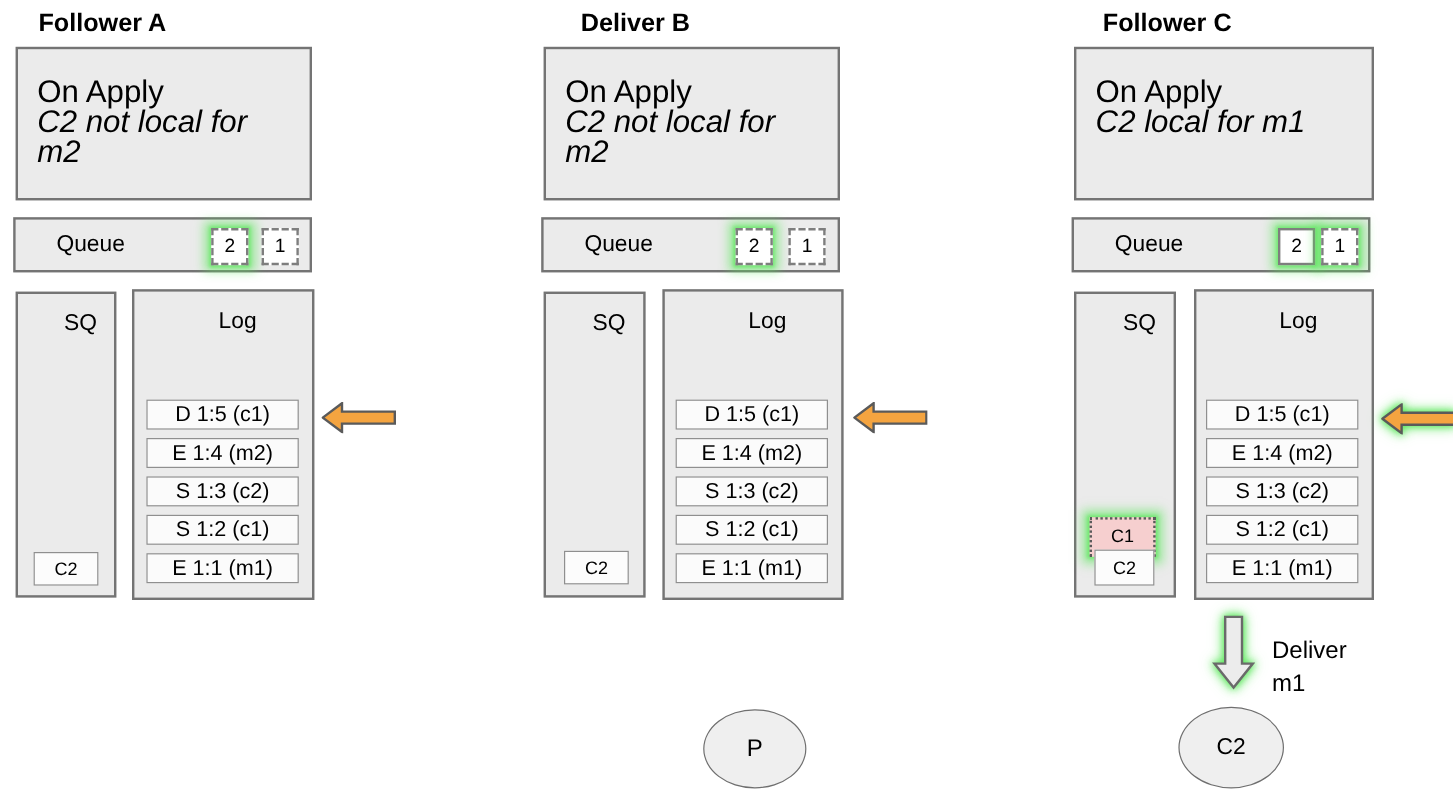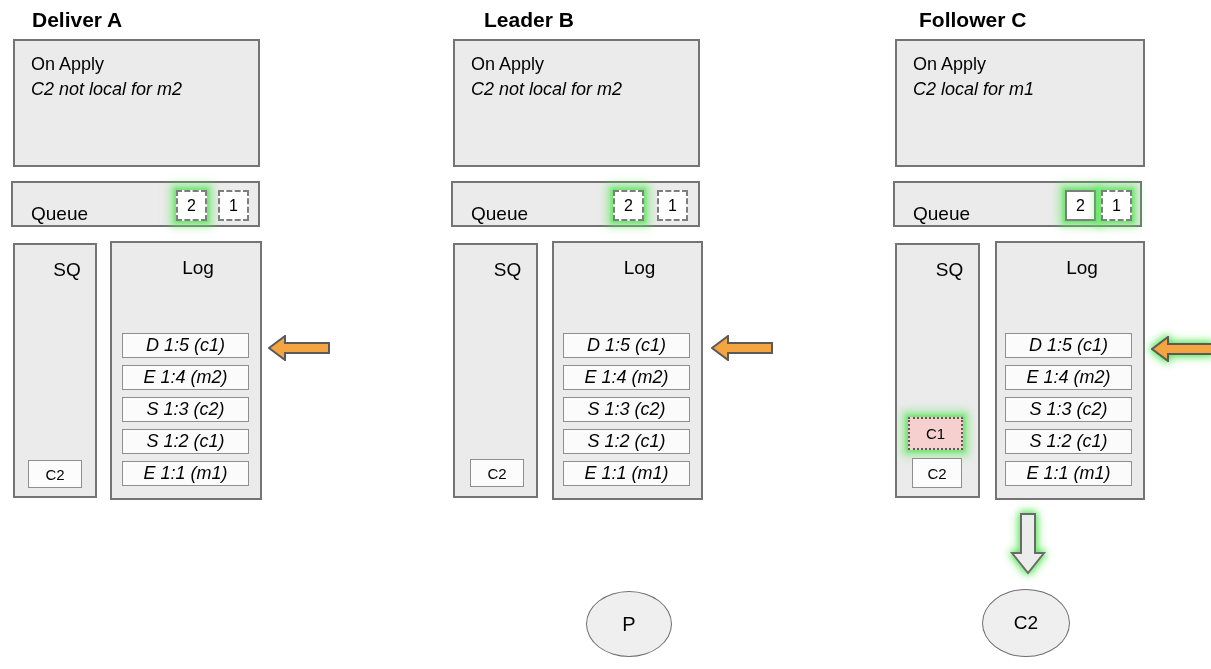--- a/index.html
+++ b/index.html
@@ -4,54 +4,54 @@
 <style>
   html,body{margin:0;padding:0;background:#ffffff;}
   .canvas{
     position:relative;width:1211px;height:669px;background:#ffffff;
     font-family:"Liberation Sans", sans-serif;color:#000;overflow:hidden;
   }
   .col-title{position:absolute;font-size:21px;font-weight:bold;white-space:nowrap;}
   .panel{
     position:absolute;background:#ebebeb;border:2px solid #747474;box-sizing:border-box;
   }
-  .onapply{padding:11px 16px;font-size:18px;line-height:25px;}
+  .onapply{padding:23px 16px;font-size:26px;line-height:25px;}
   .onapply .note{font-style:italic;}
-  .queue-panel{display:flex;align-items:flex-end;padding-left:18px;font-size:19px;}
+  .queue-panel{display:flex;align-items:center;padding-left:34px;font-size:19px;}
   .panel-label{text-align:center;margin-top:14px;font-size:19px;margin-left:24px;}
   .qslot{
     position:absolute;width:31px;height:31px;background:#ffffff;box-sizing:border-box;
     display:flex;align-items:center;justify-content:center;font-size:16px;
   }
   .qslot.dashed{border:2px dashed #7e7e7e;}
   .qslot.solid{border:2px solid #7e7e7e;}
   .glow{box-shadow:0 0 3px 2px #6fe86f, 0 0 8px 6px rgba(90,230,90,.55);}
   .logentry{
     position:absolute;width:127px;height:25px;background:#fbfbfb;border:1.5px solid #8f8f8f;
-    box-sizing:border-box;display:flex;align-items:center;justify-content:center;font-size:18px;font-style:italic;
+    box-sizing:border-box;display:flex;align-items:center;justify-content:center;font-size:18px;
   }
   .sqitem{
     position:absolute;background:#fcfcfc;border:1.5px solid #8f8f8f;box-sizing:border-box;
     display:flex;align-items:center;justify-content:center;font-size:15px;
   }
   .sqitem.down{background:#f6cfcf;border:2px dotted #5a5a5a;}
   .ellipse{
     position:absolute;background:#efefef;border:1.5px solid #6f6f6f;border-radius:50%;
     display:flex;align-items:center;justify-content:center;font-size:19px;
   }
   .arrow{position:absolute;}
   .glow-filter{filter:drop-shadow(0 0 3px #5ee85e) drop-shadow(0 0 5px rgba(94,232,94,.85));}
   .deliver{position:absolute;font-size:20px;line-height:28px;}
 </style>
 </head>
 <body>
 
 <div class="canvas">
 
-  <div class="col-title" style="left:32px;top:8px;">Deliver A</div>
+  <div class="col-title" style="left:32px;top:8px;">Follower A</div>
 
   <div class="panel onapply" style="left:13px;top:39px;width:247px;height:128px;">
     <div>On Apply</div>
     <div class="note">C2 not local for m2</div>
   </div>
 
   <div class="panel queue-panel" style="left:11px;top:181px;width:249px;height:46px;">
     <span>Queue</span>
   </div>
   <div class="qslot dashed glow" style="left:176px;top:190px;">2</div>
@@ -68,21 +68,21 @@
   <div class="logentry" style="left:122px;top:333px;">D 1:5 (c1)</div>
   <div class="logentry" style="left:122px;top:365px;">E 1:4 (m2)</div>
   <div class="logentry" style="left:122px;top:397px;">S 1:3 (c2)</div>
   <div class="logentry" style="left:122px;top:429px;">S 1:2 (c1)</div>
   <div class="logentry" style="left:122px;top:461px;">E 1:1 (m1)</div>
 
   <svg class="arrow" style="left:268px;top:335px;" width="62" height="26">
     <polygon points="1,13 17,1 17,8 61,8 61,18 17,18 17,25" fill="#f4a440" stroke="#5a5a5a" stroke-width="2"></polygon>
   </svg>
 
-  <div class="col-title" style="left:484px;top:8px;">Leader B</div>
+  <div class="col-title" style="left:484px;top:8px;">Deliver B</div>
 
   <div class="panel onapply" style="left:453px;top:39px;width:247px;height:128px;">
     <div>On Apply</div>
     <div class="note">C2 not local for m2</div>
   </div>
 
   <div class="panel queue-panel" style="left:451px;top:181px;width:249px;height:46px;">
     <span>Queue</span>
   </div>
   <div class="qslot dashed glow" style="left:613px;top:190px;">2</div>
@@ -117,35 +117,39 @@
 
   <div class="panel queue-panel" style="left:893px;top:181px;width:249px;height:46px;">
     <span>Queue</span>
   </div>
   <div class="qslot solid glow" style="left:1065px;top:190px;">2</div>
   <div class="qslot dashed glow" style="left:1101px;top:190px;">1</div>
 
   <div class="panel" style="left:895px;top:243px;width:85px;height:255px;">
     <div class="panel-label">SQ</div>
   </div>
-  <div class="sqitem down glow" style="left:908px;top:417px;width:55px;height:33px;">C1</div>
+  <div class="sqitem down glow" style="left:908px;top:431px;width:55px;height:33px;">C1</div>
   <div class="sqitem" style="left:912px;top:458px;width:50px;height:30px;">C2</div>
 
   <div class="panel" style="left:995px;top:241px;width:150px;height:259px;">
     <div class="panel-label">Log</div>
   </div>
   <div class="logentry" style="left:1005px;top:333px;">D 1:5 (c1)</div>
   <div class="logentry" style="left:1005px;top:365px;">E 1:4 (m2)</div>
   <div class="logentry" style="left:1005px;top:397px;">S 1:3 (c2)</div>
   <div class="logentry" style="left:1005px;top:429px;">S 1:2 (c1)</div>
   <div class="logentry" style="left:1005px;top:461px;">E 1:1 (m1)</div>
 
   <svg class="arrow glow-filter" style="left:1151px;top:336px;" width="62" height="26">
     <polygon points="1,13 17,1 17,8 61,8 61,18 17,18 17,25" fill="#f4a440" stroke="#5a5a5a" stroke-width="2"></polygon>
   </svg>
 
   <svg class="arrow glow-filter" style="left:1010px;top:513px;" width="36" height="62">
     <polygon points="11,1 25,1 25,40 34,40 18,60 2,40 11,40" fill="#ececec" stroke="#6a6a6a" stroke-width="2"></polygon>
   </svg>
+  <div class="deliver" style="left:1060px;top:528px;">
+    <div>Deliver</div>
+    <div>m1</div>
+  </div>
 
   <div class="ellipse" style="left:982px;top:589px;width:86px;height:66px;font-size:19px;">C2</div>
 
 </div>
 
 </body></html>

